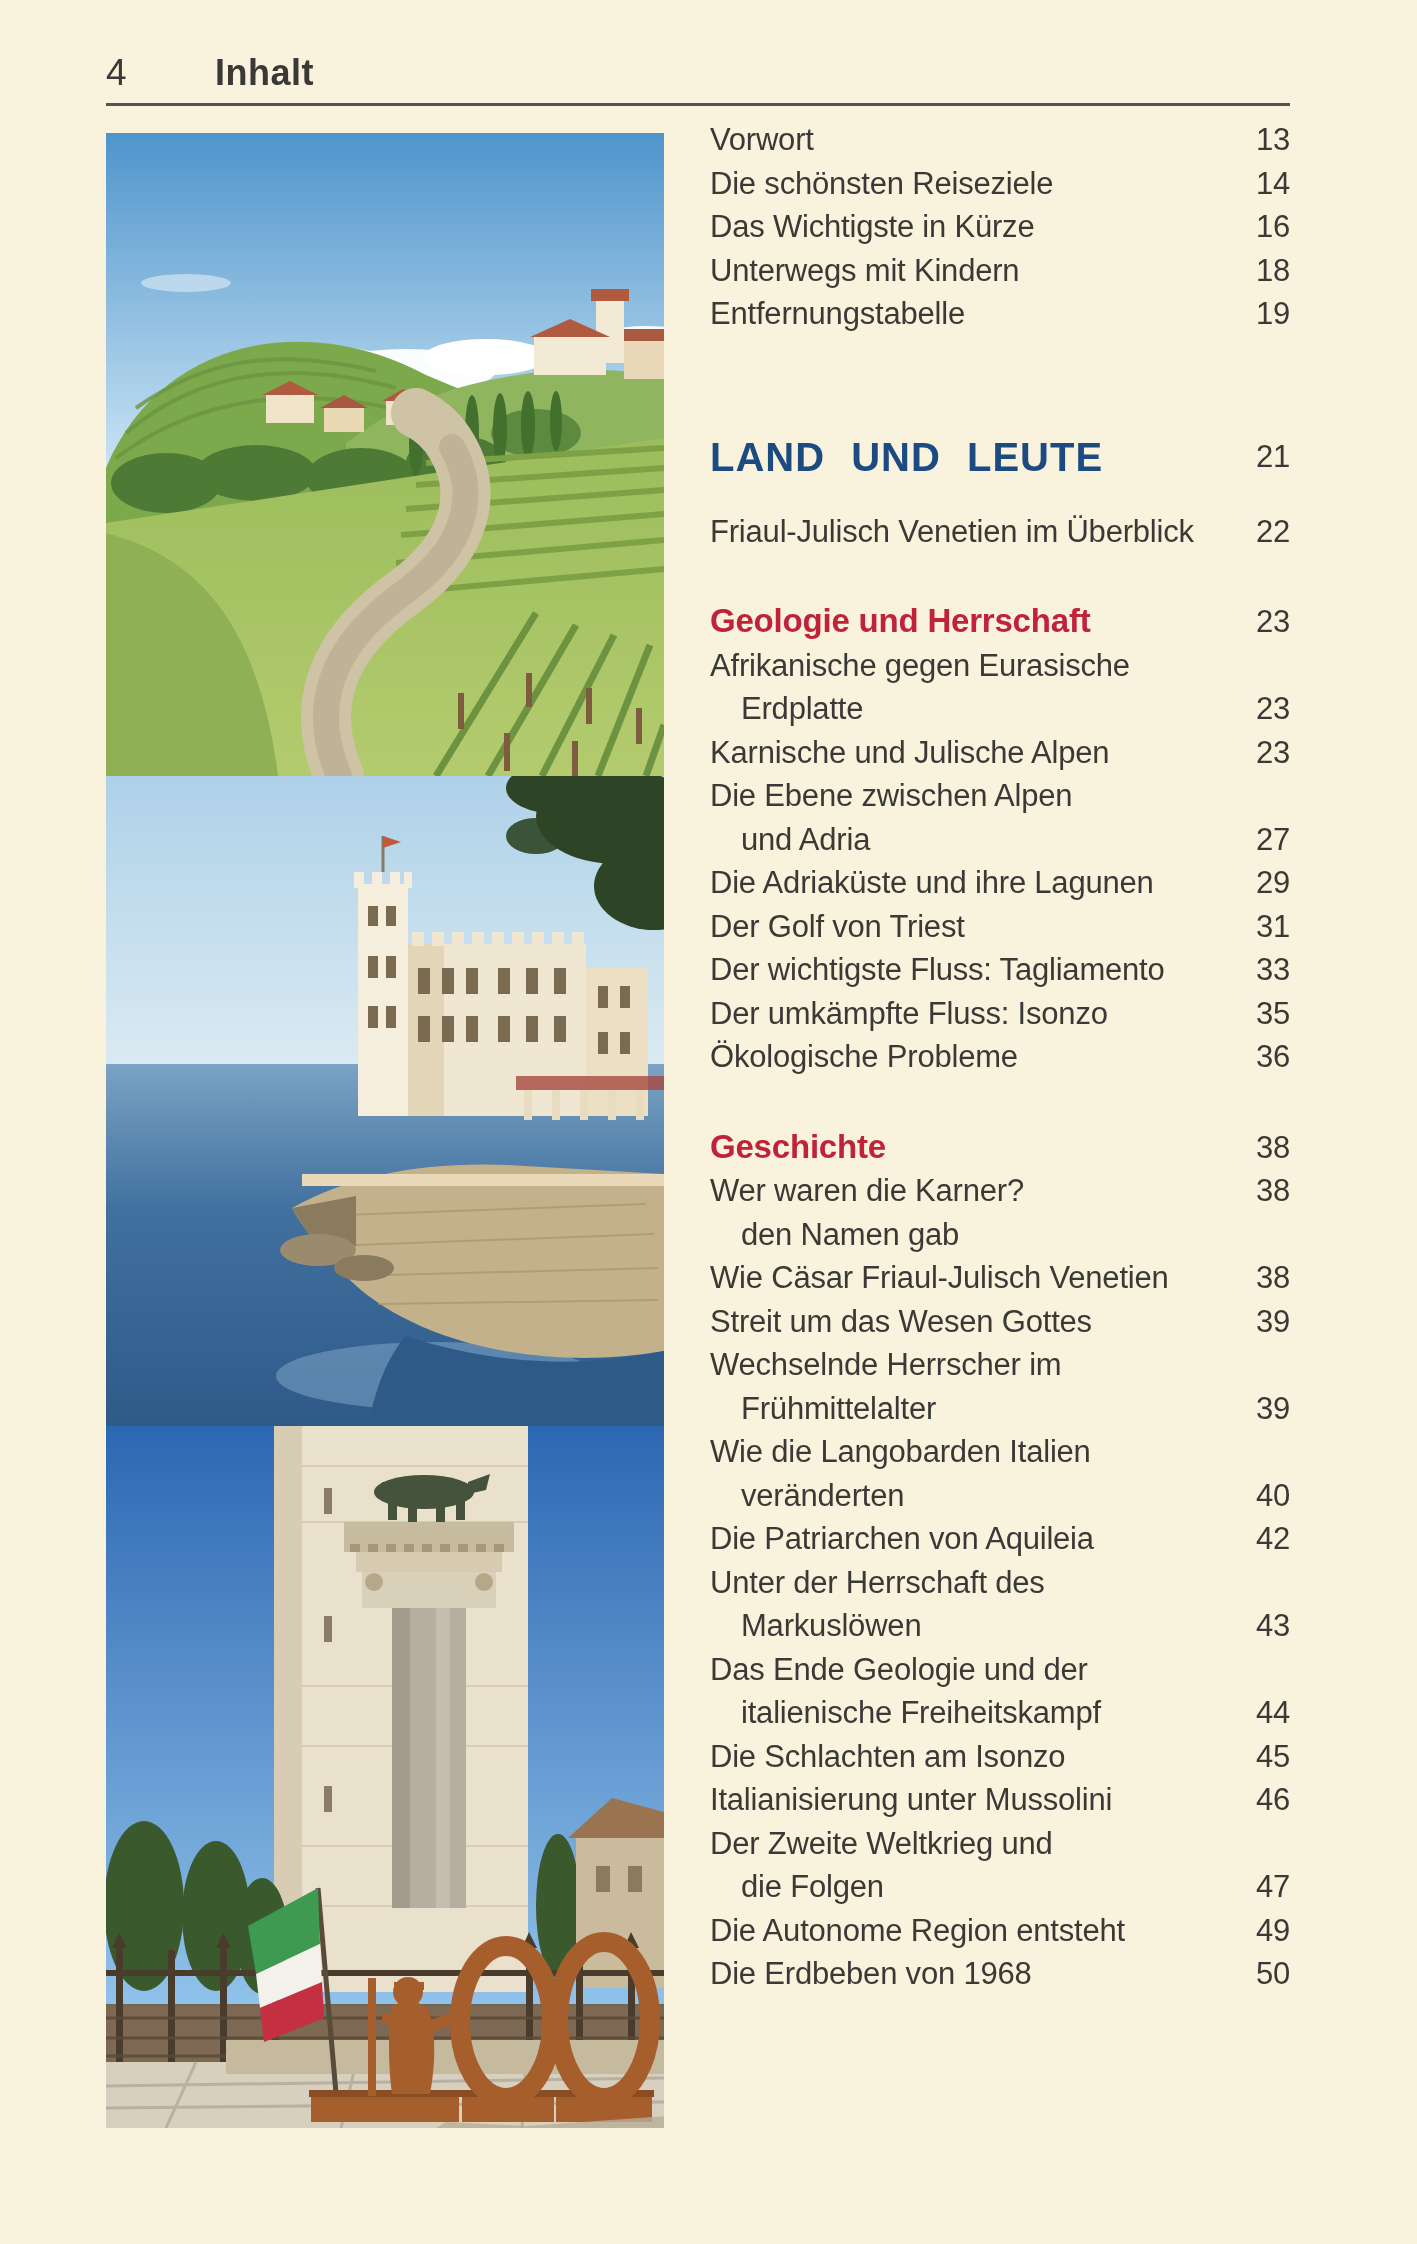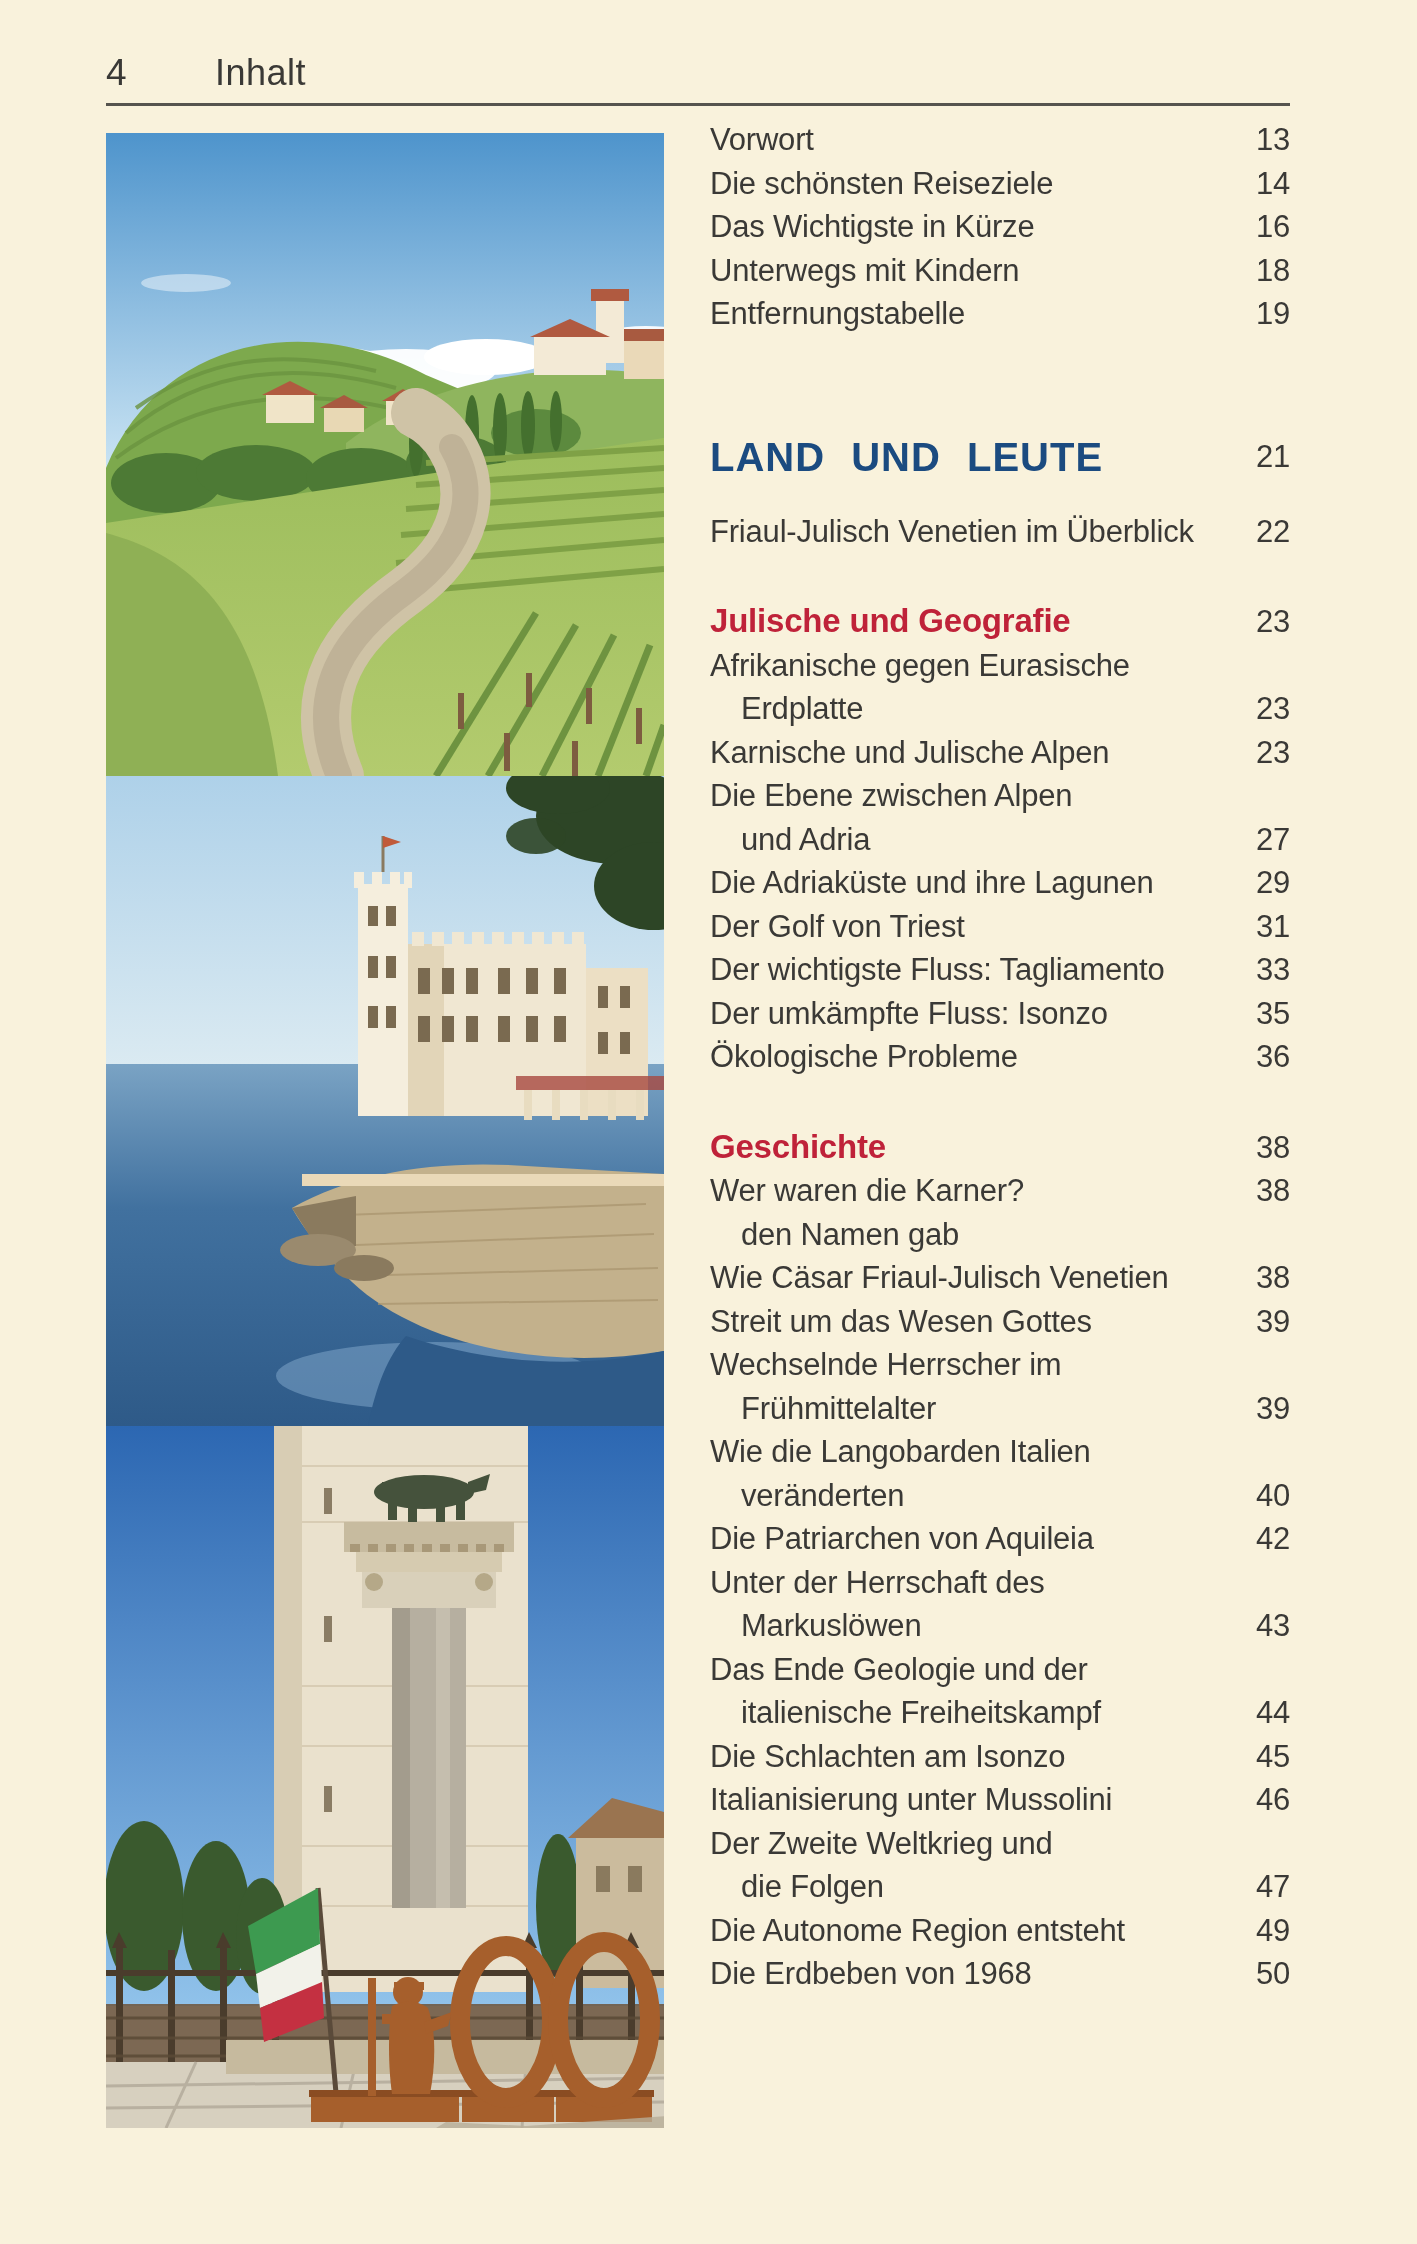--- a/index.html
+++ b/index.html
@@ -8,21 +8,21 @@
   html,body{margin:0;padding:0;background:#e8e2d0;}
   .page{
     position:relative; width:1417px; height:2244px; background:var(--cream);
     font-family:"Liberation Sans","DejaVu Sans",sans-serif; color:var(--ink);
     overflow:hidden; margin:0 auto;
   }
   
   .header{position:absolute; left:106px; top:52px; width:1184px;}
   .header-row{display:flex; align-items:baseline; height:44px;}
   .folio{font-size:37px; font-weight:400; width:109px; letter-spacing:0;}
-  .running-title{font-size:36px; font-weight:normal; letter-spacing:.5px;}
+  .running-title{font-size:36px; font-weight:bold; letter-spacing:.5px;}
   .header-rule{margin-top:7px; height:3px; background:var(--rule); width:1184px;}
   
   .photos{position:absolute; left:106px; top:133px; width:558px;}
   .photo{display:block; width:558px; line-height:0;}
   
   .toc{position:absolute; left:710px; top:118px; width:580px; font-size:31px; line-height:43.5px; letter-spacing:-0.2px;}
   .entry{display:flex; justify-content:space-between; align-items:flex-end; gap:18px;}
   .entry .title{flex:1 1 auto; min-width:0;}
   .entry .line{white-space:nowrap;}
   .entry .line.cont{padding-left:31px;}
@@ -392,21 +392,21 @@
         <span class="part-label">LAND UND LEUTE</span>
         <span class="pagenum">21</span>
       </div>
       <div class="entry">
         <div class="title">
           <div class="line">Friaul-Julisch Venetien im Überblick</div>
         </div>
         <div class="pagenum">22</div>
       </div>
       <div class="chapter-row">
-        <span class="chapter-label">Julische und Geografie</span>
+        <span class="chapter-label">Geologie und Herrschaft</span>
         <span class="pagenum">23</span>
       </div>
       <div class="entry">
         <div class="title">
           <div class="line">Afrikanische gegen Eurasische</div>
           <div class="line cont">Erdplatte</div>
         </div>
         <div class="pagenum">23</div>
       </div>
       <div class="entry">

